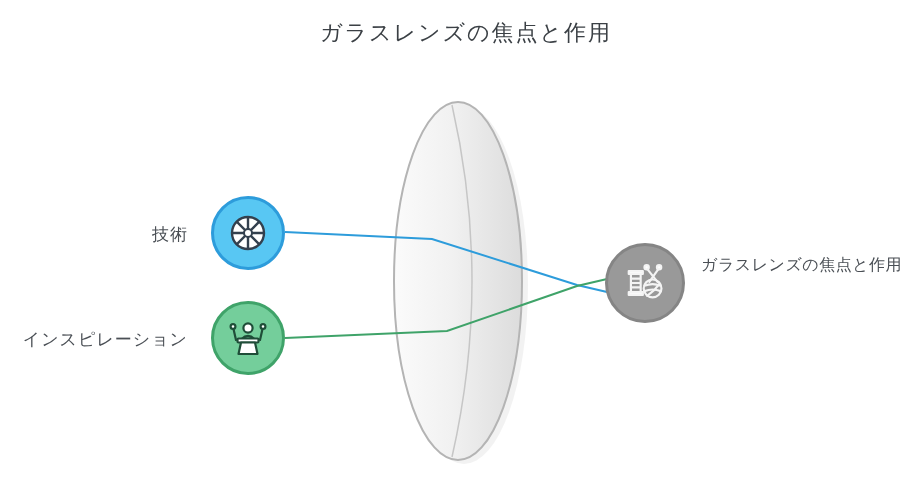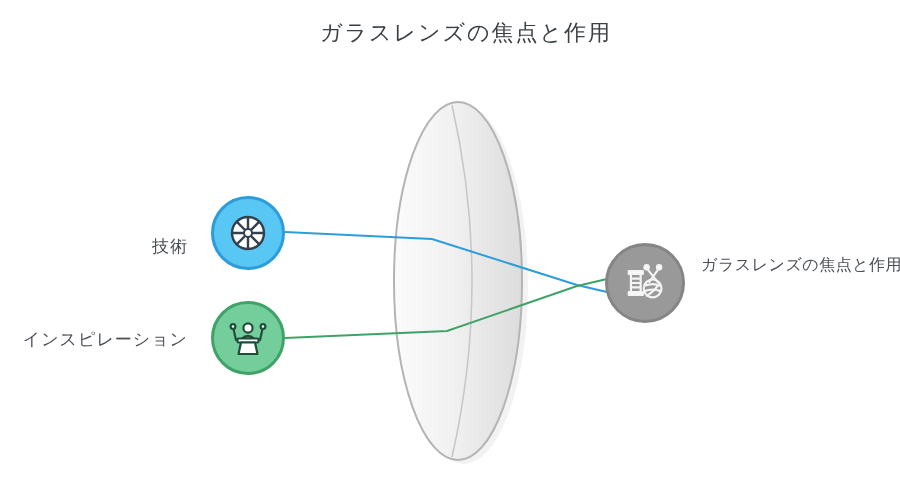--- a/index.html
+++ b/index.html
@@ -37,21 +37,21 @@
   }
   .node-output{
     left:605px;top:243px;width:80px;height:80px;
     background:var(--output-fill,#999999);
     border:3px solid var(--output-border,#858585);
   }
   .label{
     position:absolute;color:var(--label-color,#4a4f55);
     font-size:17px;letter-spacing:1px;white-space:nowrap;
   }
-  .label-input1{right:712px;top:223px;text-align:right;margin-top:12px;}
+  .label-input1{right:712px;top:223px;text-align:right;}
   .label-input2{right:712px;top:328px;text-align:center;}
   .label-output{left:701px;top:252px;font-size:16px;line-height:26px;letter-spacing:0.5px;}
   .glyph-stroke-dark{stroke:#33404e;stroke-width:2.4;fill:none;stroke-linecap:round;}
   .glyph-fill-white{fill:#ffffff;}
   .glyph-stroke-green{stroke:#1f4d38;stroke-width:2.2;fill:none;stroke-linecap:round;stroke-linejoin:round;}
   .glyph-stroke-white{stroke:#f4f4f4;stroke-width:2;fill:none;stroke-linecap:round;stroke-linejoin:round;}
 </style>
 </head>
 <body>
 

